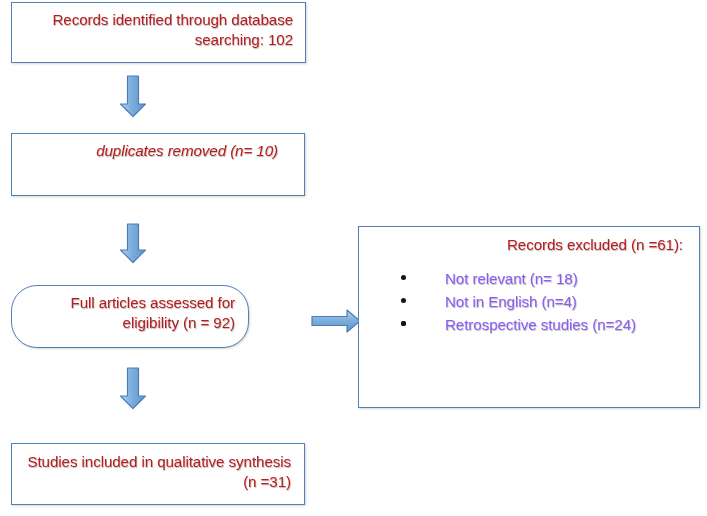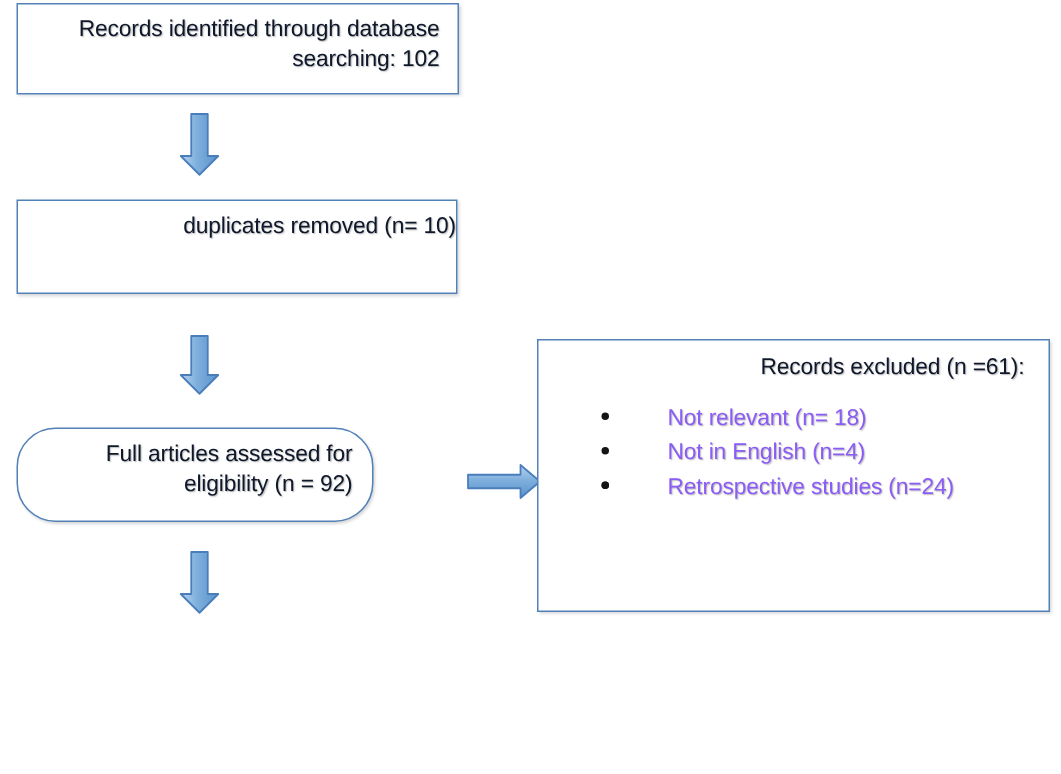--- a/index.html
+++ b/index.html
@@ -20,42 +20,42 @@
   .flow-box {
     position: absolute;
     box-sizing: border-box;
     background: #ffffff;
     border: 1.4px solid #5281b8;
     box-shadow: 1px 1px 2px rgba(120,120,120,0.30);
   }
   .box-text {
     font-size: 15.2px;
     line-height: 1.33;
-    color: #0f172a;
+    color: #b91c1c;
     letter-spacing: -0.1px;
     text-shadow: 0.7px 0.7px 0.9px rgba(130,130,130,0.55);
   }
   .txt-right { text-align: right; }
 
   
   #box-records {
     left: 11px; top: 2px; width: 295px; height: 61px;
   }
   #box-records .box-text {
     position: absolute;
     left: 12px; right: 12px; top: 7px;
   }
 
   
   #box-duplicates {
     left: 11px; top: 133px; width: 294px; height: 63px;
   }
   #box-duplicates .box-text {
     position: absolute;
-    left: 12px; right: 0; top: 7px;
+    left: 12px; right: 26px; top: 7px; font-style: italic;
   }
 
   
   #box-eligibility {
     left: 11px; top: 285px; width: 238px; height: 63px; border-radius: 26px;
   }
   #box-eligibility .box-text {
     position: absolute;
     left: 12px; right: 13px; top: 7px;
   }
@@ -205,14 +205,20 @@
         <linearGradient id="gradDown3" x1="0" y1="0" x2="1" y2="0">
           <stop offset="0%" stop-color="#b9d4ee"></stop>
           <stop offset="42%" stop-color="#7fb0dd"></stop>
           <stop offset="100%" stop-color="#5b93cc"></stop>
         </linearGradient>
       </defs>
       <path d="M 11.5,3 L 22.5,3 L 22.5,31 L 29.5,31 L 17,43.5 L 4.5,31 L 11.5,31 Z" fill="url(#gradDown3)" stroke="#4a7ebb" stroke-width="1.2" stroke-linejoin="round"></path>
     </svg>
   </div>
 
+  <div class="flow-box" id="box-included">
+    <div class="box-text txt-right">
+      <span>Studies included in qualitative</span>
+      <span>synthesis (n =31)</span>
+    </div>
+  </div>
 
 </div>
 
 </body></html>

